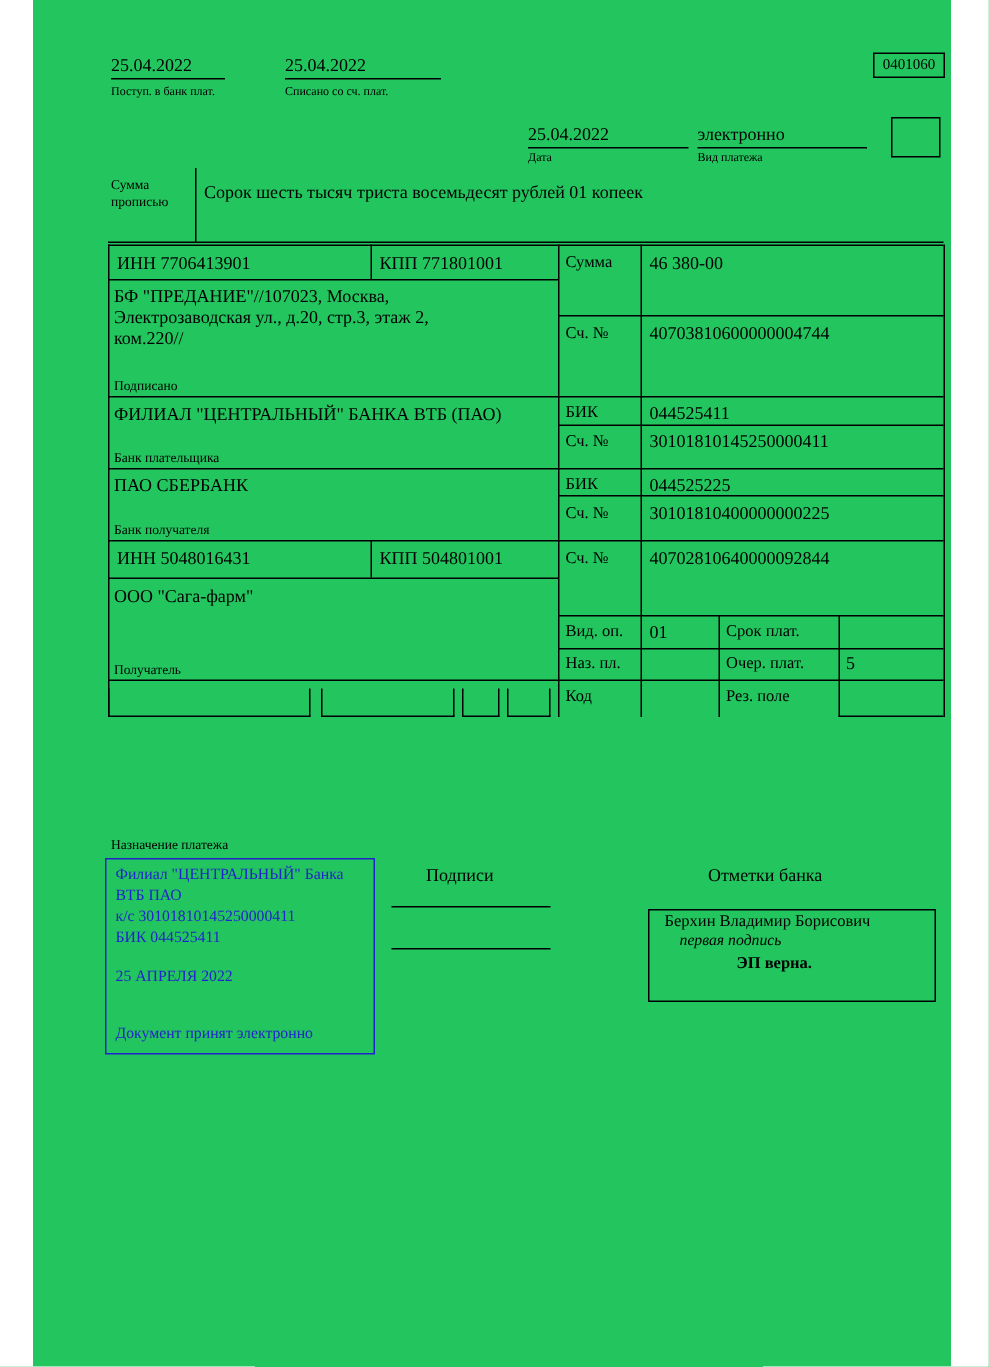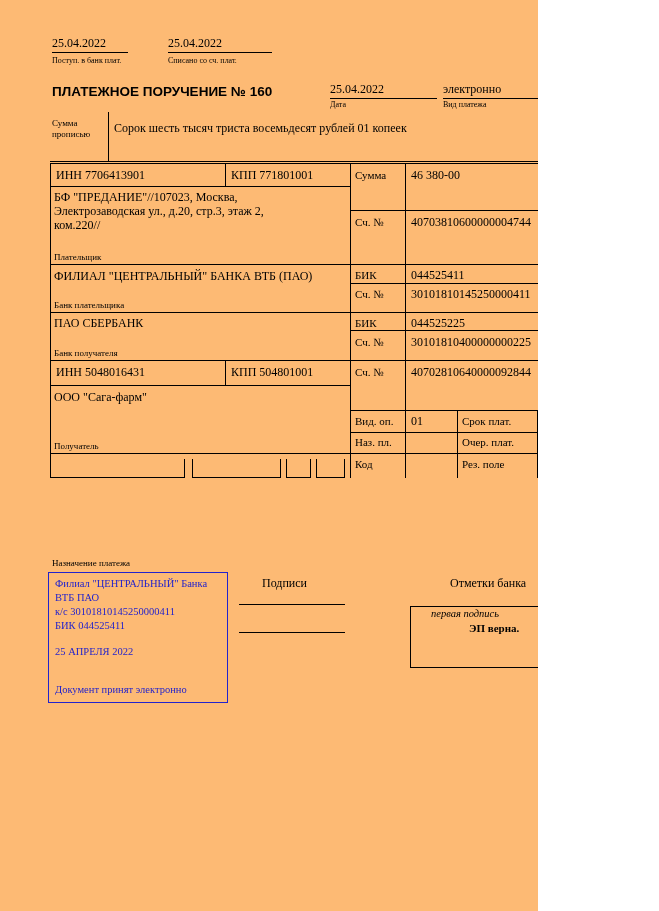--- a/index.html
+++ b/index.html
@@ -1,18 +1,18 @@
 <!DOCTYPE html>
 <html><head>
 <meta charset="utf-8">
 <style>
   * { margin:0; padding:0; box-sizing:border-box; }
   html,body { background:#ffffff; }
-  .page { position:relative; width:538px; height:911px; background:#fdba74;
-          font-family:"Liberation Serif", serif; color:#000; overflow:hidden; }
+  .page { position:relative; width:612px; height:911px; background:#22c55e;
+          font-family:"Liberation Serif", serif; color:#000; overflow:hidden;margin-left:22px; }
   .abs { position:absolute; }
   .t12 { font-size:12px; line-height:1.18; white-space:nowrap; }
   .t11 { font-size:11px; line-height:1.1; white-space:nowrap; }
   .lbl { font-size:9px; line-height:1.1; white-space:nowrap; }
   .lbl8 { font-size:8px; line-height:1.1; white-space:nowrap; }
   .wrap { white-space:normal; }
   .title { font-family:"Liberation Sans", sans-serif; font-weight:bold;
            font-size:13.5px; white-space:nowrap; }
   .underline-field { border-bottom:1px solid #000; padding-bottom:2px; }
   .hline { position:absolute; height:0; border-top:1px solid #000; }
@@ -32,21 +32,20 @@
 <div class="page">
 
   <div class="abs t12 underline-field" style="left:52px; top:36px; width:76px;">25.04.2022</div>
   <div class="abs lbl8" style="left:52px; top:57px;">Поступ. в банк плат.</div>
 
   <div class="abs t12 underline-field" style="left:168px; top:36px; width:104px;">25.04.2022</div>
   <div class="abs lbl8" style="left:168px; top:57px;">Списано со сч. плат.</div>
 
   <div class="rect center" style="left:560px; top:35px; width:48px; height:17px; font-size:10px; line-height:15px;">0401060</div>
 
-  <div class="abs title" style="left:52px; top:84px;">ПЛАТЕЖНОЕ ПОРУЧЕНИЕ № 160</div>
 
   <div class="abs t12 underline-field" style="left:330px; top:82px; width:107px;">25.04.2022</div>
   <div class="abs lbl8" style="left:330px; top:101px;text-align:right;">Дата</div>
 
   <div class="abs t12 underline-field" style="left:443px; top:82px; width:113px;">электронно</div>
   <div class="abs lbl8" style="left:443px; top:101px;">Вид платежа</div>
 
   <div class="rect" style="left:572px; top:78px; width:33px; height:27px;"></div>
 
   <div class="abs" style="left:50px; top:112px; width:557px; height:50px; border-bottom:1px solid #000;">
@@ -81,21 +80,21 @@
     <div class="vline" style="left:487px; top:247px; height:68px;"></div>
 
     <div class="abs t12" style="left:6px; top:5px;">ИНН 7706413901</div>
     <div class="abs t12" style="left:181px; top:5px;">КПП 771801001</div>
     <div class="abs t11" style="left:305px; top:6px;">Сумма</div>
     <div class="abs t12" style="left:361px; top:5px;">46 380-00</div>
 
     <div class="abs t12 wrap" style="left:4px; top:27px; width:240px;">БФ "ПРЕДАНИЕ"//107023, Москва, Электрозаводская ул., д.20, стр.3, этаж 2, ком.220//</div>
     <div class="abs t11" style="left:305px; top:53px;">Сч. №</div>
     <div class="abs t12" style="left:361px; top:52px;">40703810600000004744</div>
-    <div class="abs lbl" style="left:4px; top:90px;">Плательщик</div>
+    <div class="abs lbl" style="left:4px; top:90px;">Подписано</div>
 
     <div class="abs t12" style="left:4px; top:106px;">ФИЛИАЛ "ЦЕНТРАЛЬНЫЙ" БАНКА ВТБ (ПАО)</div>
     <div class="abs t11" style="left:305px; top:106px;">БИК</div>
     <div class="abs t12" style="left:361px; top:105px;">044525411</div>
     <div class="abs t11" style="left:305px; top:125px;">Сч. №</div>
     <div class="abs t12" style="left:361px; top:124px;">30101810145250000411</div>
     <div class="abs lbl" style="left:4px; top:138px;">Банк плательщика</div>
 
     <div class="abs t12" style="left:4px; top:153px;">ПАО СБЕРБАНК</div>
     <div class="abs t11" style="left:305px; top:154px;">БИК</div>
@@ -140,17 +139,18 @@
     <div class="abs" style="left:6px; bottom:5px;">Документ принят электронно</div>
   </div>
 
   <div class="abs t12" style="left:262px; top:576px;">Подписи</div>
   <div class="abs t12" style="left:450px; top:576px;">Отметки банка</div>
 
   <div class="hline" style="left:239px; top:604px; width:106px;"></div>
   <div class="hline" style="left:239px; top:632px; width:106px;"></div>
 
   <div class="ep-box" style="left:410px; top:606px; width:192px; height:62px;">
+    <div style="margin-left:10px;">Берхин Владимир Борисович</div>
     <div style="margin-left:20px; font-style:italic; font-size:10.5px;">первая подпись</div>
     <div style="margin-left:58px; font-weight:bold;">ЭП верна.</div>
   </div>
 
 </div>
 
 </body></html>

